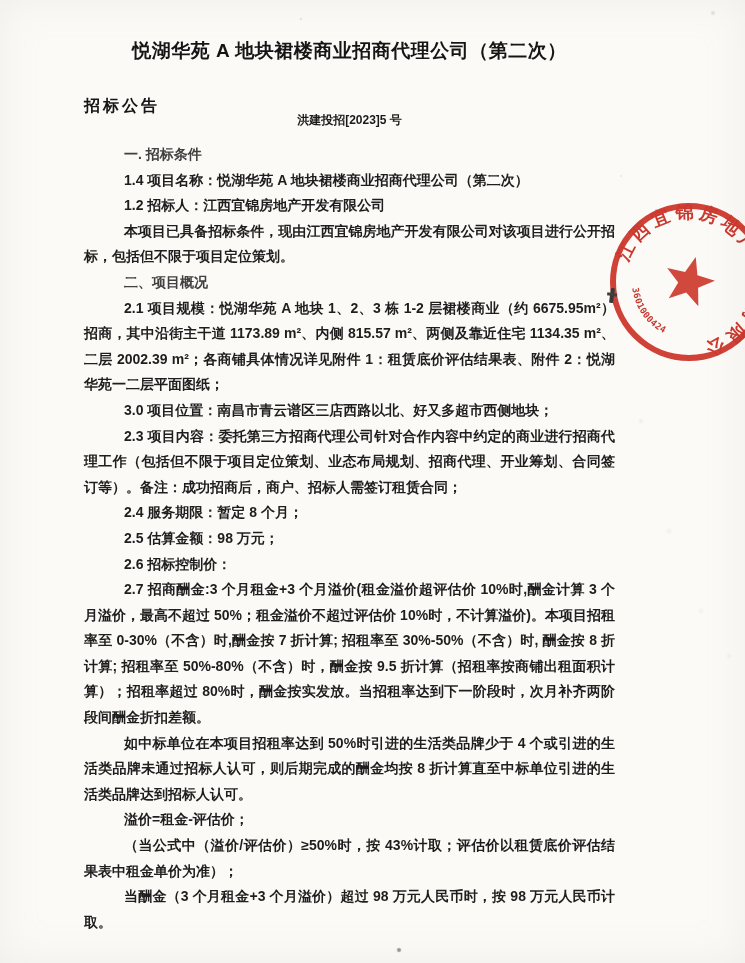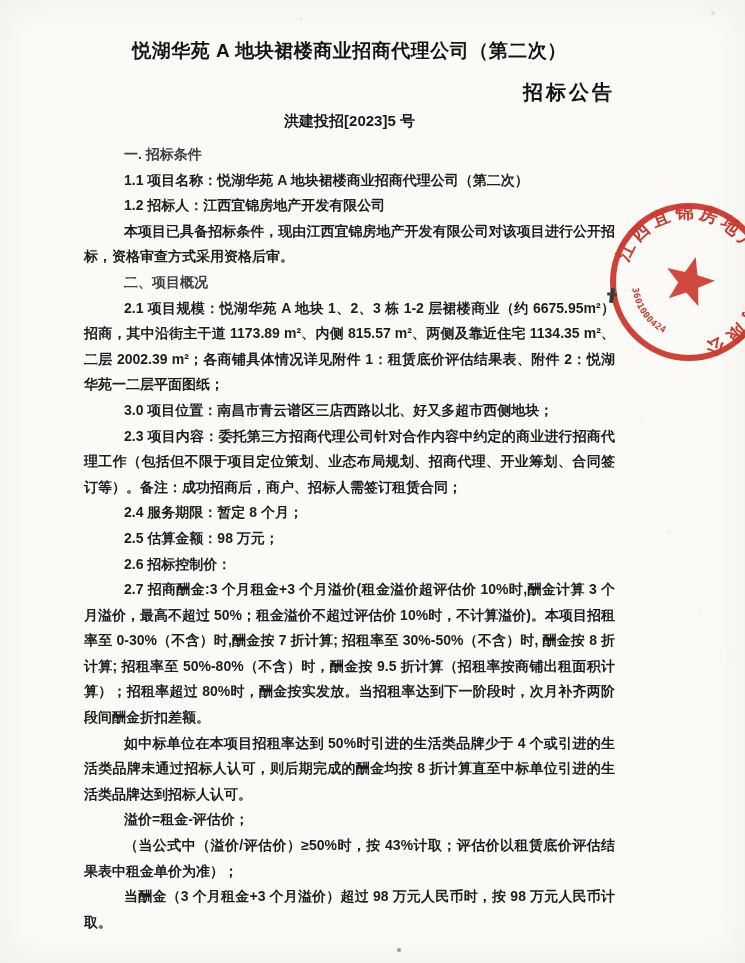--- a/index.html
+++ b/index.html
@@ -15,27 +15,27 @@
     overflow:hidden;
     color:#1e1e1e;
     box-shadow:inset 0 0 40px rgba(180,175,165,.15);
   }
   .title1{
     position:absolute;left:84px;top:38px;width:531px;
     text-align:center;font-size:19px;font-weight:700;letter-spacing:.5px;
     color:#151515;
   }
   .title2{
-    position:absolute;left:84px;top:79px;width:531px;
-    text-align:right;font-size:20px;font-weight:700;letter-spacing:3px;
+    position:absolute;left:84px;top:96px;width:531px;
+    text-align:left;font-size:16px;font-weight:700;letter-spacing:3px;
     color:#151515;
   }
   .docnum{
     position:absolute;left:84px;top:112px;width:531px;
-    text-align:center;font-size:15px;font-weight:700;
+    text-align:center;font-size:12px;font-weight:700;
     color:#1a1a1a;
   }
   .content{
     position:absolute;left:84px;top:142px;width:531px;
     font-size:14px;line-height:25.6px;
     text-align:justify;text-justify:inter-character;
     font-weight:600;
   }
   .content p{margin:0;text-indent:40px;word-break:break-all;}
   .content p.heading{font-weight:800;color:#404040;}
@@ -70,23 +70,23 @@
 <body>
 
 <div class="page">
 
   <div class="title1">悦湖华苑 A 地块裙楼商业招商代理公司（第二次）</div>
   <div class="title2">招标公告</div>
   <div class="docnum">洪建投招[2023]5 号</div>
 
   <div class="content" id="body-container">
       <p class="heading">一. 招标条件</p>
-      <p class="para">1.1 项目名称：悦湖华苑 A 地块裙楼商业招商代理公司（第二次）</p>
+      <p class="para">1.4 项目名称：悦湖华苑 A 地块裙楼商业招商代理公司（第二次）</p>
       <p class="para">1.2 招标人：江西宜锦房地产开发有限公司</p>
-      <p class="para">本项目已具备招标条件，现由江西宜锦房地产开发有限公司对该项目进行公开招标，资格审查方式采用资格后审。</p>
+      <p class="para">本项目已具备招标条件，现由江西宜锦房地产开发有限公司对该项目进行公开招标，包括但不限于项目定位策划。</p>
       <p class="heading">二、项目概况</p>
       <p class="para">2.1 项目规模：悦湖华苑 A 地块 1、2、3 栋 1-2 层裙楼商业（约 6675.95m²）招商，其中沿街主干道 1173.89 m²、内侧 815.57 m²、两侧及靠近住宅 1134.35 m²、二层 2002.39 m²；各商铺具体情况详见附件 1：租赁底价评估结果表、附件 2：悦湖华苑一二层平面图纸；</p>
       <p class="para">3.0 项目位置：南昌市青云谱区三店西路以北、好又多超市西侧地块；</p>
       <p class="para">2.3 项目内容：委托第三方招商代理公司针对合作内容中约定的商业进行招商代理工作（包括但不限于项目定位策划、业态布局规划、招商代理、开业筹划、合同签订等）。备注：成功招商后，商户、招标人需签订租赁合同；</p>
       <p class="para">2.4 服务期限：暂定 8 个月；</p>
       <p class="para">2.5 估算金额：98 万元；</p>
       <p class="para">2.6 招标控制价：</p>
       <p class="para">2.7 招商酬金:3 个月租金+3 个月溢价(租金溢价超评估价 10%时,酬金计算 3 个月溢价，最高不超过 50%；租金溢价不超过评估价 10%时，不计算溢价)。本项目招租率至 0-30%（不含）时,酬金按 7 折计算; 招租率至 30%-50%（不含）时, 酬金按 8 折计算; 招租率至 50%-80%（不含）时，酬金按 9.5 折计算（招租率按商铺出租面积计算）；招租率超过 80%时，酬金按实发放。当招租率达到下一阶段时，次月补齐两阶段间酬金折扣差额。</p>
       <p class="para">如中标单位在本项目招租率达到 50%时引进的生活类品牌少于 4 个或引进的生活类品牌未通过招标人认可，则后期完成的酬金均按 8 折计算直至中标单位引进的生活类品牌达到招标人认可。</p>
       <p class="para">溢价=租金-评估价；</p>

